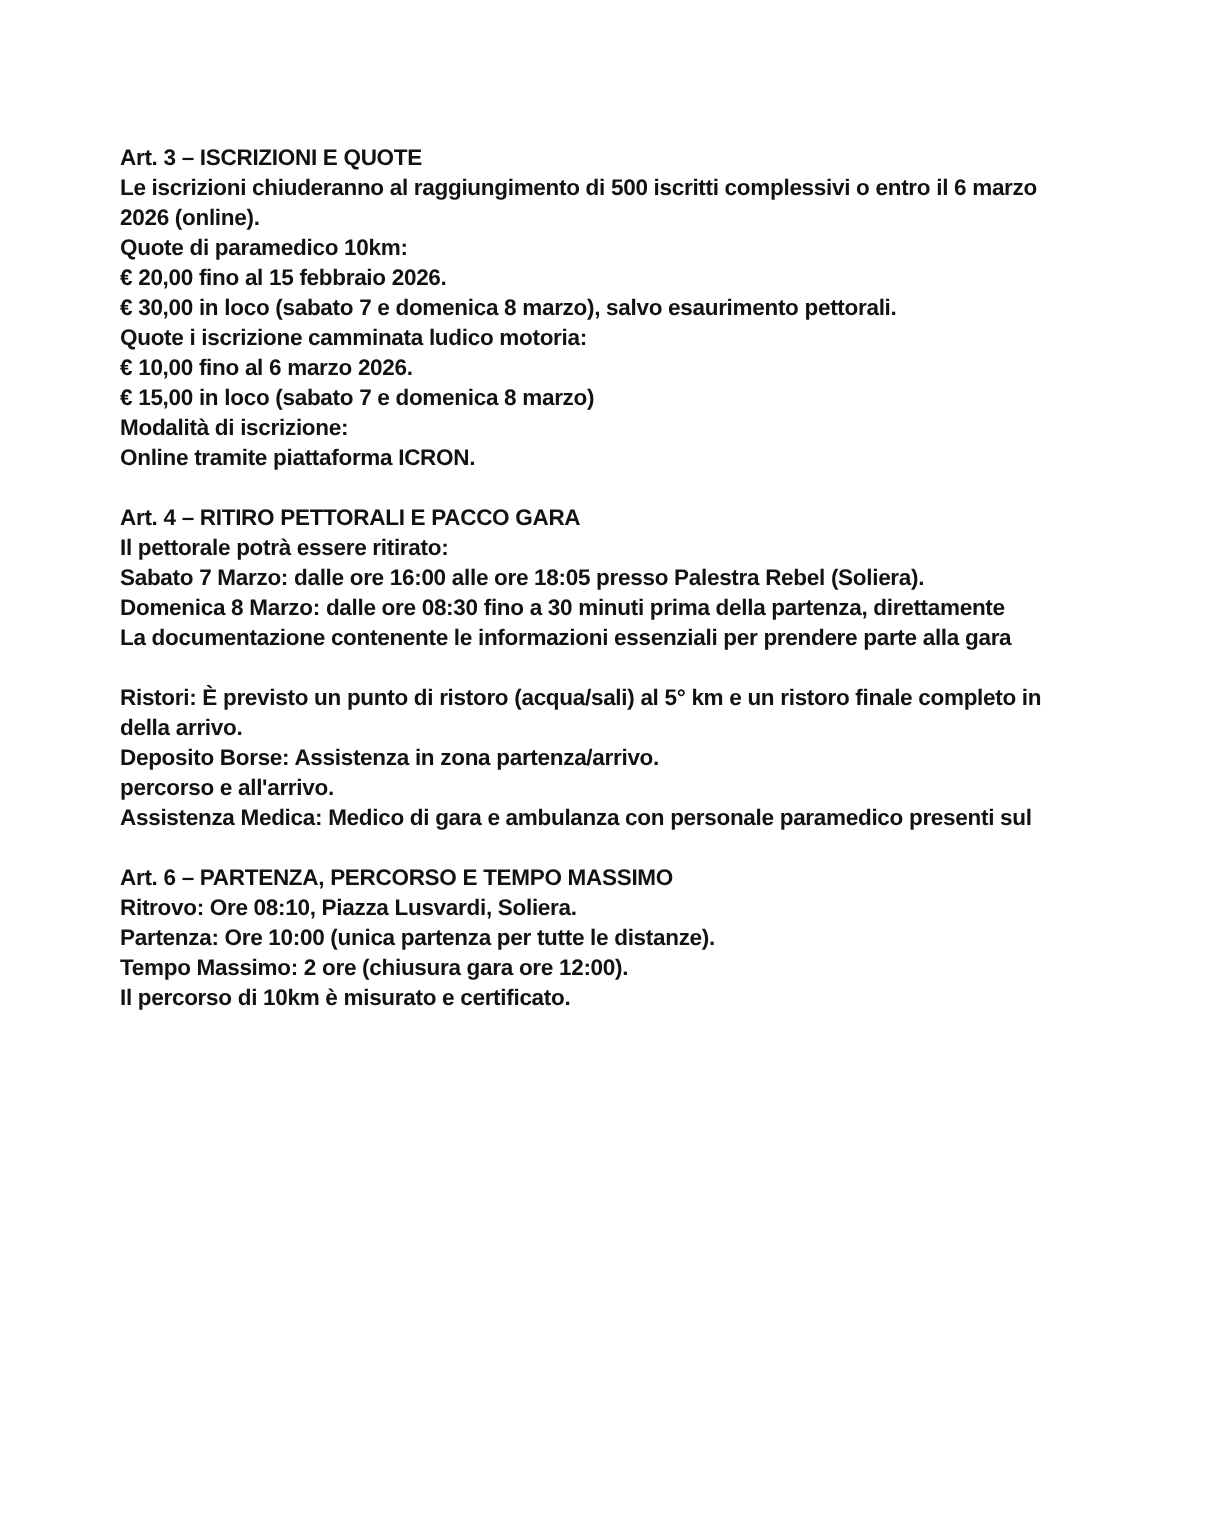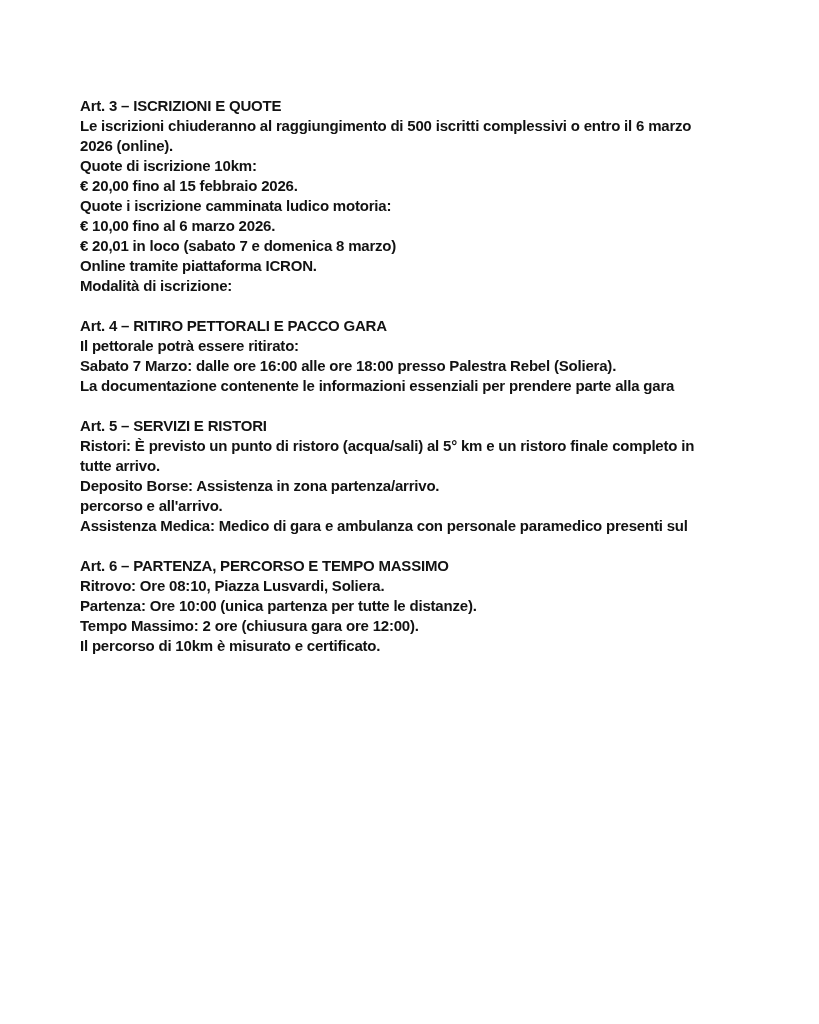--- a/index.html
+++ b/index.html
@@ -35,38 +35,39 @@
 </style>
 </head>
 <body>
 
 <div class="page">
   <div>
       <section class="doc-section">
         <div class="doc-heading">Art. 3 – ISCRIZIONI E QUOTE</div>
         <div class="doc-line">Le iscrizioni chiuderanno al raggiungimento di 500 iscritti complessivi o entro il 6 marzo</div>
         <div class="doc-line">2026 (online).</div>
-        <div class="doc-line">Quote di iscrizione 10km:</div>
+        <div class="doc-line">Quote di paramedico 10km:</div>
         <div class="doc-line">€ 20,00 fino al 15 febbraio 2026.</div>
+        <div class="doc-line">€ 30,00 in loco (sabato 7 e domenica 8 marzo), salvo esaurimento pettorali.</div>
         <div class="doc-line">Quote i iscrizione camminata ludico motoria:</div>
         <div class="doc-line">€ 10,00 fino al 6 marzo 2026.</div>
-        <div class="doc-line">€ 20,01 in loco (sabato 7 e domenica 8 marzo)</div>
+        <div class="doc-line">€ 15,00 in loco (sabato 7 e domenica 8 marzo)</div>
+        <div class="doc-line">Modalità di iscrizione:</div>
         <div class="doc-line">Online tramite piattaforma ICRON.</div>
-        <div class="doc-line">Modalità di iscrizione:</div>
       </section>
       <section class="doc-section">
         <div class="doc-heading">Art. 4 – RITIRO PETTORALI E PACCO GARA</div>
         <div class="doc-line">Il pettorale potrà essere ritirato:</div>
-        <div class="doc-line">Sabato 7 Marzo: dalle ore 16:00 alle ore 18:00 presso Palestra Rebel (Soliera).</div>
+        <div class="doc-line">Sabato 7 Marzo: dalle ore 16:00 alle ore 18:05 presso Palestra Rebel (Soliera).</div>
+        <div class="doc-line">Domenica 8 Marzo: dalle ore 08:30 fino a 30 minuti prima della partenza, direttamente</div>
         <div class="doc-line">La documentazione contenente le informazioni essenziali per prendere parte alla gara</div>
       </section>
       <section class="doc-section">
-        <div class="doc-heading">Art. 5 – SERVIZI E RISTORI</div>
         <div class="doc-line">Ristori: È previsto un punto di ristoro (acqua/sali) al 5° km e un ristoro finale completo in</div>
-        <div class="doc-line">tutte arrivo.</div>
+        <div class="doc-line">della arrivo.</div>
         <div class="doc-line">Deposito Borse: Assistenza in zona partenza/arrivo.</div>
         <div class="doc-line">percorso e all'arrivo.</div>
         <div class="doc-line">Assistenza Medica: Medico di gara e ambulanza con personale paramedico presenti sul</div>
       </section>
       <section class="doc-section">
         <div class="doc-heading">Art. 6 – PARTENZA, PERCORSO E TEMPO MASSIMO</div>
         <div class="doc-line">Ritrovo: Ore 08:10, Piazza Lusvardi, Soliera.</div>
         <div class="doc-line">Partenza: Ore 10:00 (unica partenza per tutte le distanze).</div>
         <div class="doc-line">Tempo Massimo: 2 ore (chiusura gara ore 12:00).</div>
         <div class="doc-line">Il percorso di 10km è misurato e certificato.</div>

